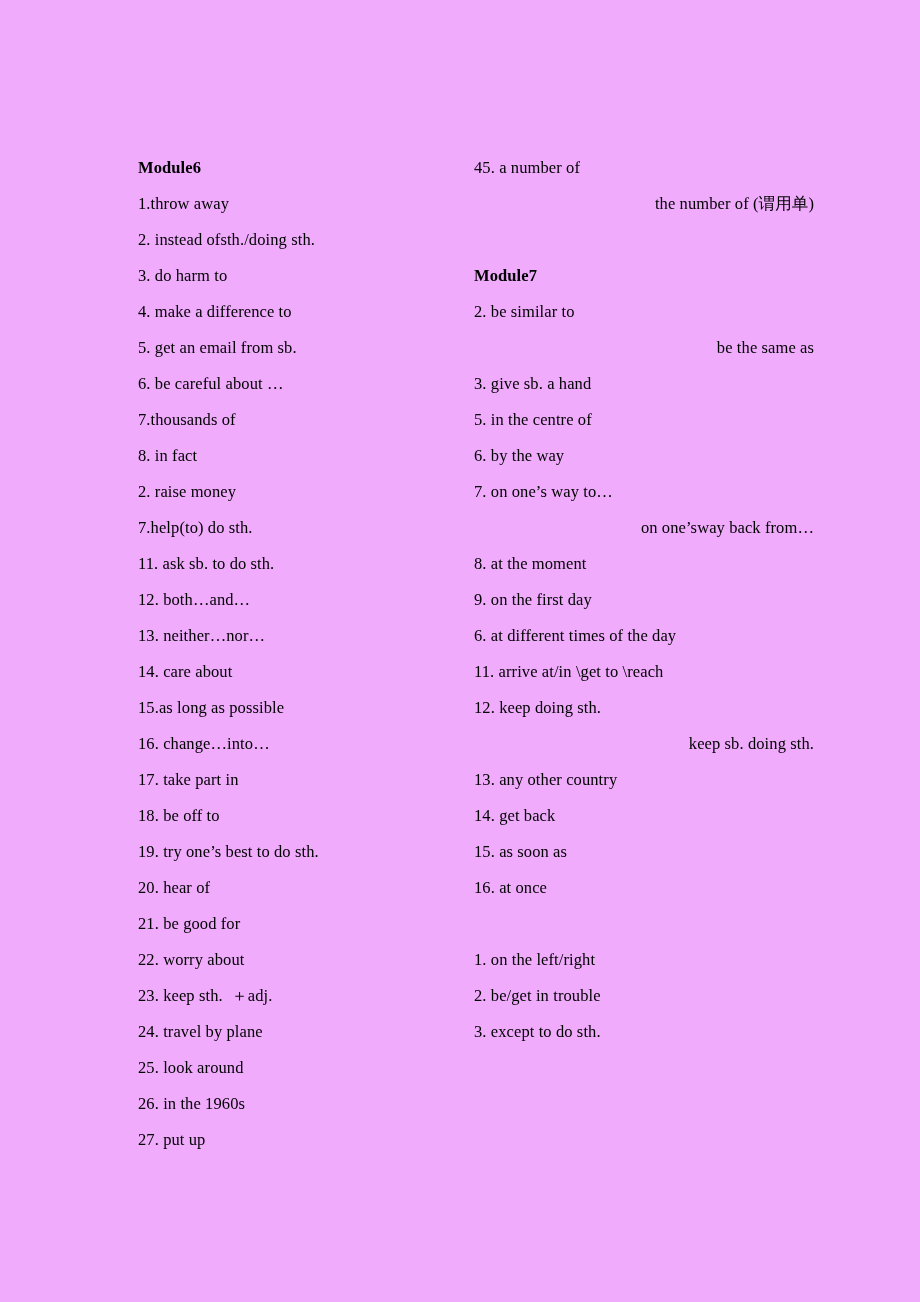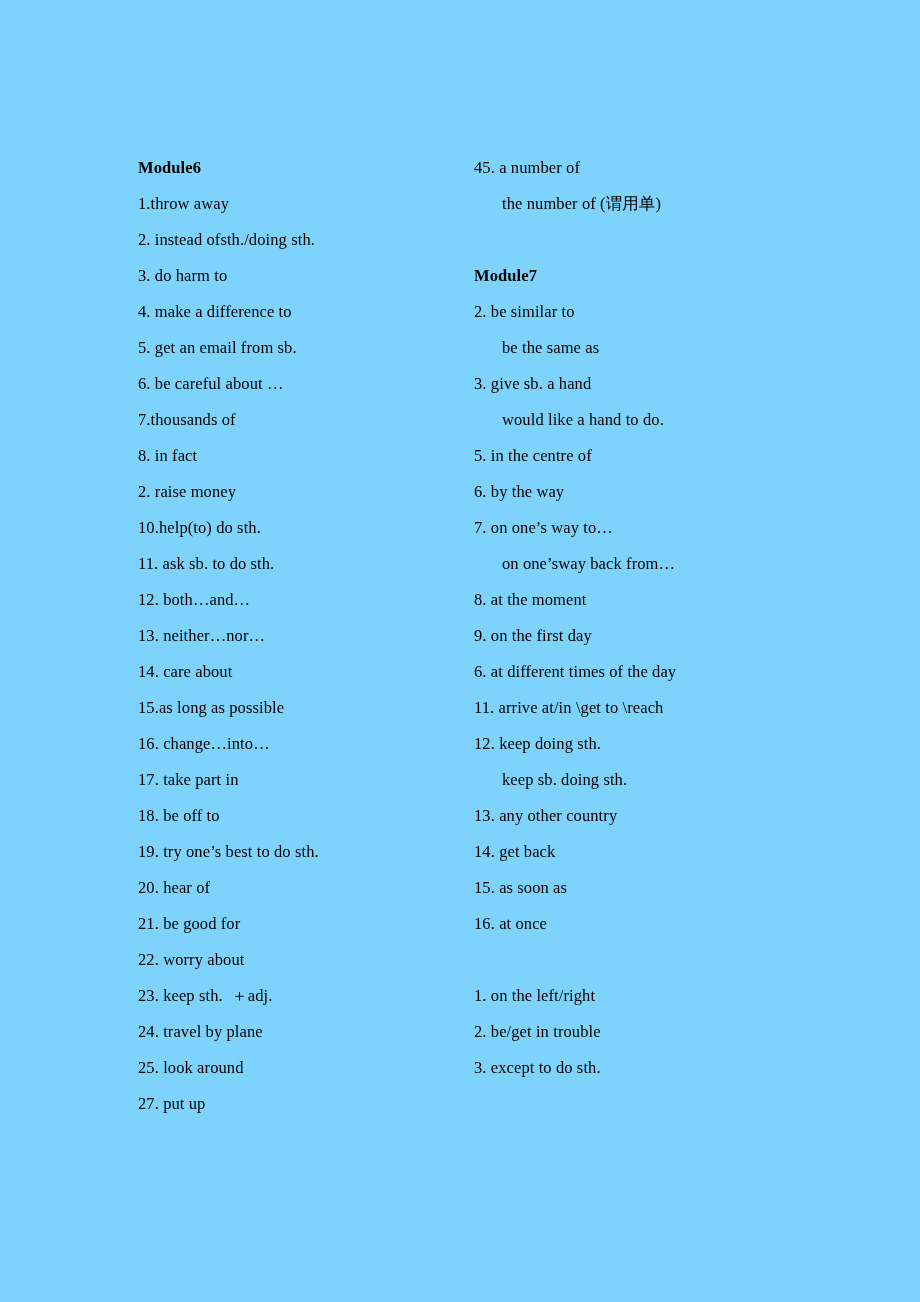--- a/index.html
+++ b/index.html
@@ -9,21 +9,21 @@
     background: #ffffff;
   }
   body {
     font-family: "Liberation Serif", "DejaVu Serif", serif;
     color: #000000;
   }
   .page {
     position: relative;
     width: 920px;
     height: 1302px;
-    background: #7dd3fc;
+    background: #f0abfc;
     overflow: hidden;
     box-sizing: border-box;
   }
   .columns {
     position: absolute;
     left: 0;
     top: 0;
     width: 920px;
     height: 1302px;
   }
@@ -40,20 +40,21 @@
     line-height: 36px;
     height: 36px;
     white-space: pre;
     letter-spacing: 0.1px;
   }
   .line.heading {
     font-weight: bold;
   }
   .line.sub {
     padding-left: 28px;
+    text-align: right;
   }
   .line.spacer {
     height: 36px;
   }
 </style>
 </head>
 <body>
 
 <div class="page">
   <div class="columns">
@@ -62,48 +63,48 @@
         <div class="line heading">Module6</div>
         <div class="line item">1.throw away</div>
         <div class="line item">2. instead ofsth./doing sth.</div>
         <div class="line item">3. do harm to</div>
         <div class="line item">4. make a difference to</div>
         <div class="line item">5. get an email from sb.</div>
         <div class="line item">6. be careful about …</div>
         <div class="line item">7.thousands of</div>
         <div class="line item">8. in fact</div>
         <div class="line item">2. raise money</div>
-        <div class="line item">10.help(to) do sth.</div>
+        <div class="line item">7.help(to) do sth.</div>
         <div class="line item">11. ask sb. to do sth.</div>
         <div class="line item">12. both…and…</div>
         <div class="line item">13. neither…nor…</div>
         <div class="line item">14. care about</div>
         <div class="line item">15.as long as possible</div>
         <div class="line item">16. change…into…</div>
         <div class="line item">17. take part in</div>
         <div class="line item">18. be off to</div>
         <div class="line item">19. try one’s best to do sth.</div>
         <div class="line item">20. hear of</div>
         <div class="line item">21. be good for</div>
         <div class="line item">22. worry about</div>
         <div class="line item">23. keep sth.  ＋adj.</div>
         <div class="line item">24. travel by plane</div>
         <div class="line item">25. look around</div>
+        <div class="line item">26. in the 1960s</div>
         <div class="line item">27. put up</div>
       </div>
 
     <div class="column column-right">
         <div class="line item">45. a number of</div>
         <div class="line sub">the number of (谓用单)</div>
         <div class="line spacer"></div>
         <div class="line heading">Module7</div>
         <div class="line item">2. be similar to</div>
         <div class="line sub">be the same as</div>
         <div class="line item">3. give sb. a hand</div>
-        <div class="line sub">would like a hand to do.</div>
         <div class="line item">5. in the centre of</div>
         <div class="line item">6. by the way</div>
         <div class="line item">7. on one’s way to…</div>
         <div class="line sub">on one’sway back from…</div>
         <div class="line item">8. at the moment</div>
         <div class="line item">9. on the first day</div>
         <div class="line item">6. at different times of the day</div>
         <div class="line item">11. arrive at/in \get to \reach</div>
         <div class="line item">12. keep doing sth.</div>
         <div class="line sub">keep sb. doing sth.</div>

